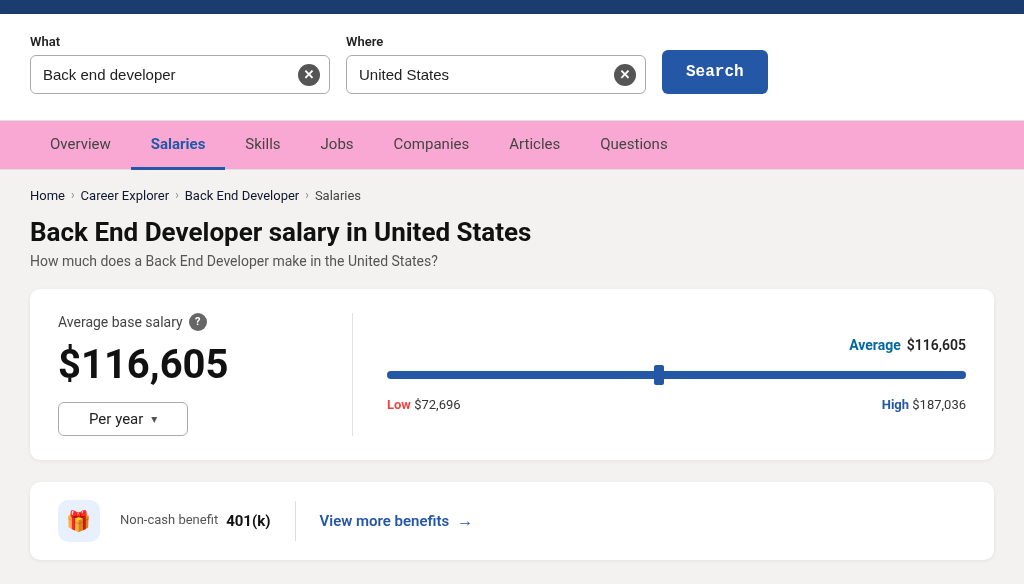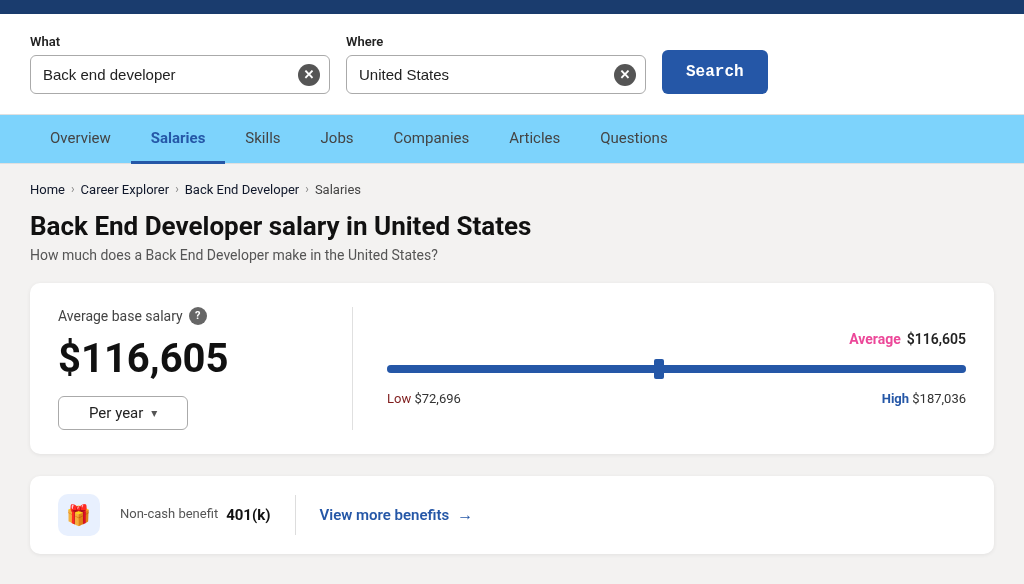--- a/index.html
+++ b/index.html
@@ -14,21 +14,21 @@
     
     .top-nav {
       background: #1a3c6e;
       height: 14px;
       width: 100%;
     }
 
     
     .search-section {
       background: #fff;
-      padding: 20px 30px 20px 30px;
+      padding: 20px 30px 26px 30px;
       border-bottom: 1px solid #e0e0e0;
       box-shadow: 0 1px 3px rgba(0,0,0,0.08);
     }
 
     .search-fields {
       display: flex;
       gap: 16px;
       align-items: flex-end;
     }
 
@@ -91,21 +91,21 @@
       padding: 11px 24px;
       font-size: 16px;
       font-weight: 600;
       cursor: pointer;
       height: 44px;
       font-family: Liberation Mono, monospace;
     }
 
     
     .tabs-bar {
-      background: #7dd3fc;
+      background: #f9a8d4;
       border-bottom: 1.5px solid #e0e0e0;
       padding: 0 30px;
       display: flex;
       gap: 0;
     }
 
     .tab-item {
       padding: 14px 20px;
       font-size: 15px;
       color: #444;
@@ -248,21 +248,21 @@
     .chart-header {
       display: flex;
       justify-content: flex-end;
       align-items: center;
       gap: 6px;
       margin-bottom: 6px;
       font-size: 14px;
     }
 
     .avg-label-chart {
-      color: #ec4899;
+      color: #0369a1;
       font-weight: 700;
     }
 
     .avg-value-chart {
       color: #222;
       font-weight: 600;
     }
 
     .range-bar-container {
       position: relative;
@@ -297,21 +297,21 @@
       border-radius: 2px;
       transform: translateX(-50%);
     }
 
     .range-labels {
       display: flex;
       justify-content: space-between;
       font-size: 13px;
     }
 
-    .range-label-low .label-word { color: #7f1d1d; font-weight: 400; text-align: center; }
+    .range-label-low .label-word { color: #ef4444; font-weight: 700; text-align: center; }
     .range-label-low .label-value { color: #333; margin-top: 44px; }
     .range-label-high .label-word { color: #2557a7; font-weight: 700; }
     .range-label-high .label-value { color: #333; }
 
     
     .benefits-section {
       margin-top: 22px;
       background: #fff;
       border-radius: 10px;
       padding: 18px 28px;

